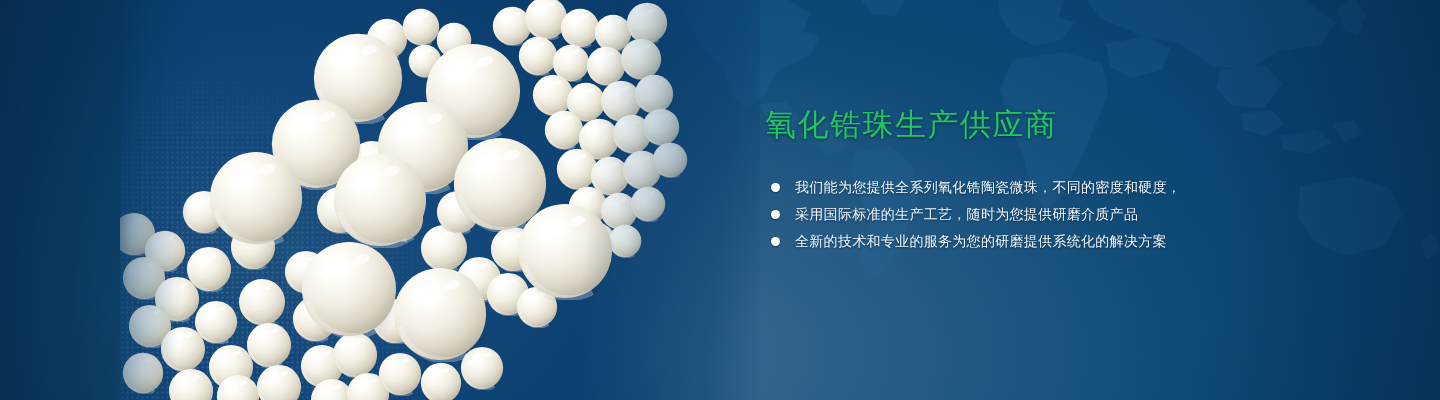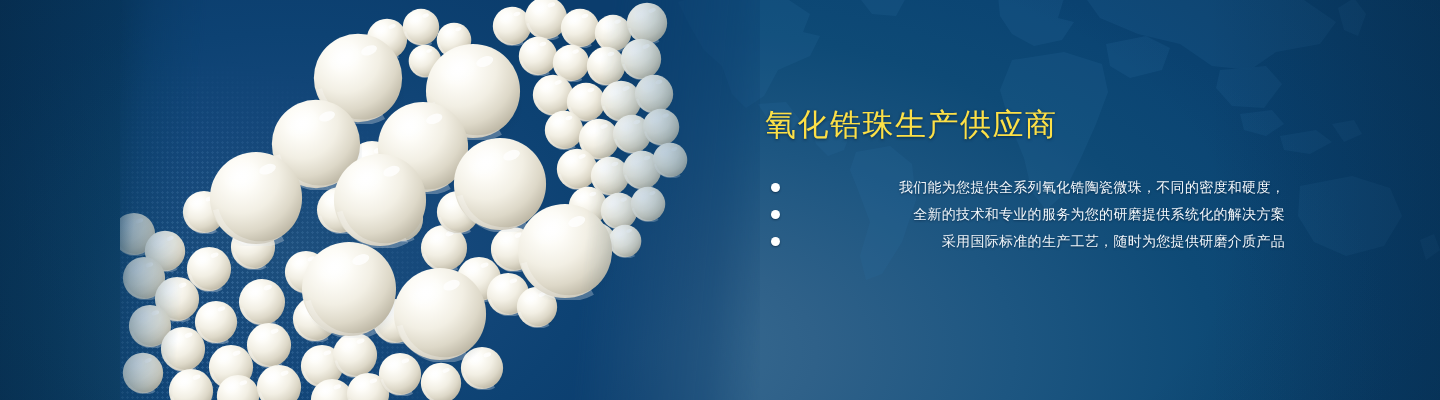--- a/index.html
+++ b/index.html
@@ -70,29 +70,28 @@
     position:absolute;
     left:765px; top:108px;
     width:520px;
   }
   .headline{
     margin:0;
     font-size:31px;
     font-weight:400;
     letter-spacing:1.5px;
     line-height:1.1;
-    color:#fde047;
+    color:#22c55e;
     text-shadow:0 1px 3px rgba(0,24,48,.65);
     white-space:nowrap;
   }
   .bullets{
     list-style:none;
     margin:34px 0 0 4px;
     padding:0;
-    text-align:right;
   }
   .bullet{
     position:relative;
     padding-left:26px;
     margin-bottom:4px;
     font-size:14px;
     line-height:23px;
     color:#f2f7fb;
     letter-spacing:.3px;
     text-shadow:0 1px 2px rgba(0,22,45,.55);
@@ -282,24 +281,24 @@
 
     <ul class="bullets">
 
       <li class="bullet">
         <span class="dot"></span>
         <span>我们能为您提供全系列氧化锆陶瓷微珠，不同的密度和硬度，</span><br>
       </li>
 
       <li class="bullet">
         <span class="dot"></span>
+        <span>采用国际标准的生产工艺，随时为您提供研磨介质产品</span>
+      </li>
+
+      <li class="bullet">
+        <span class="dot"></span>
         <span>全新的技术和专业的服务为您的研磨提供系统化的解决方案</span>
       </li>
 
-      <li class="bullet">
-        <span class="dot"></span>
-        <span>采用国际标准的生产工艺，随时为您提供研磨介质产品</span>
-      </li>
-
     </ul>
   </div>
 
 </div>
 
 </body></html>

